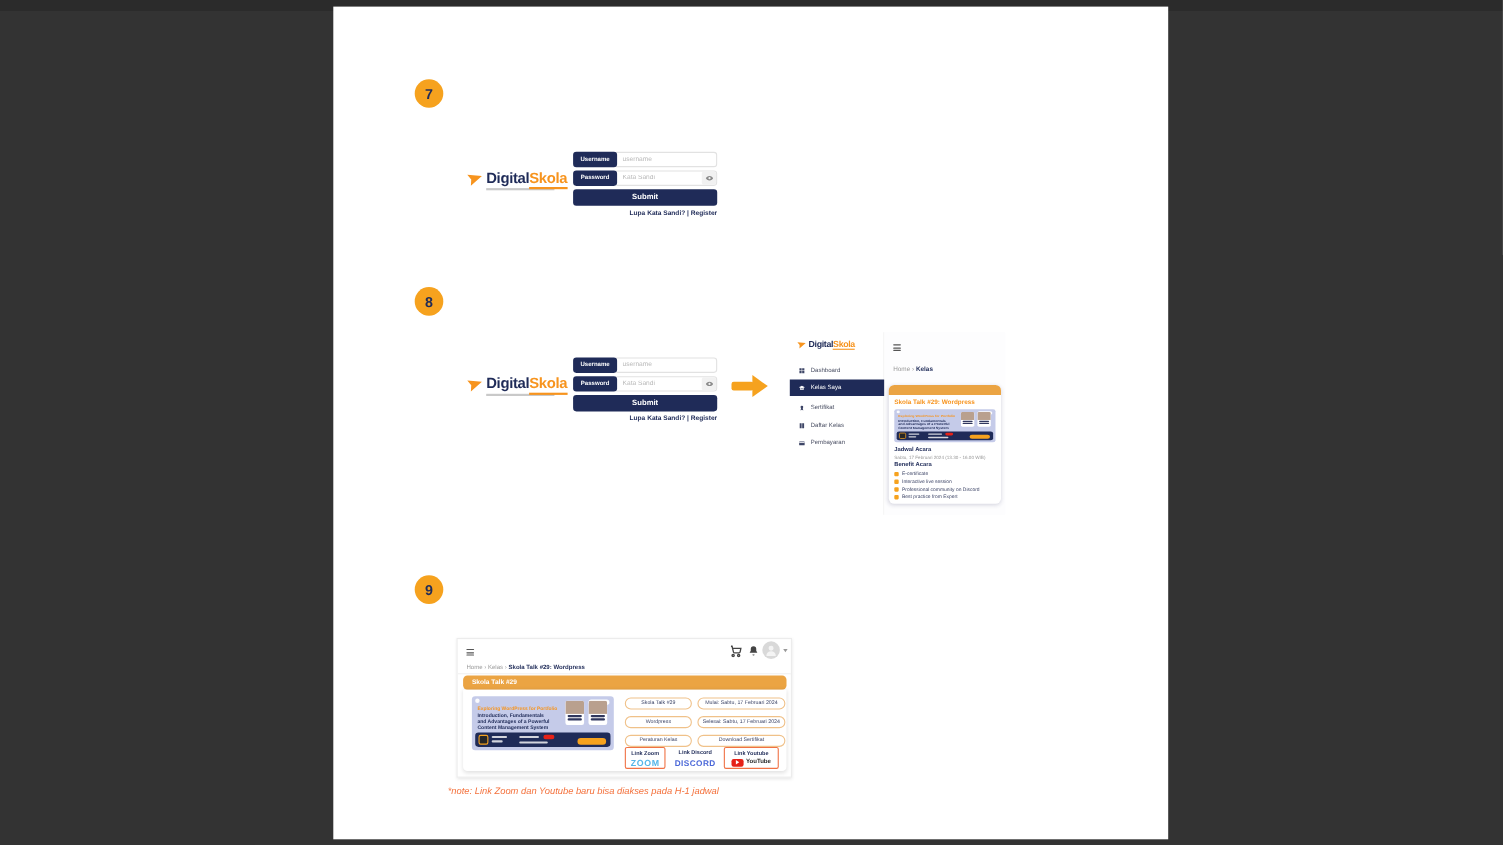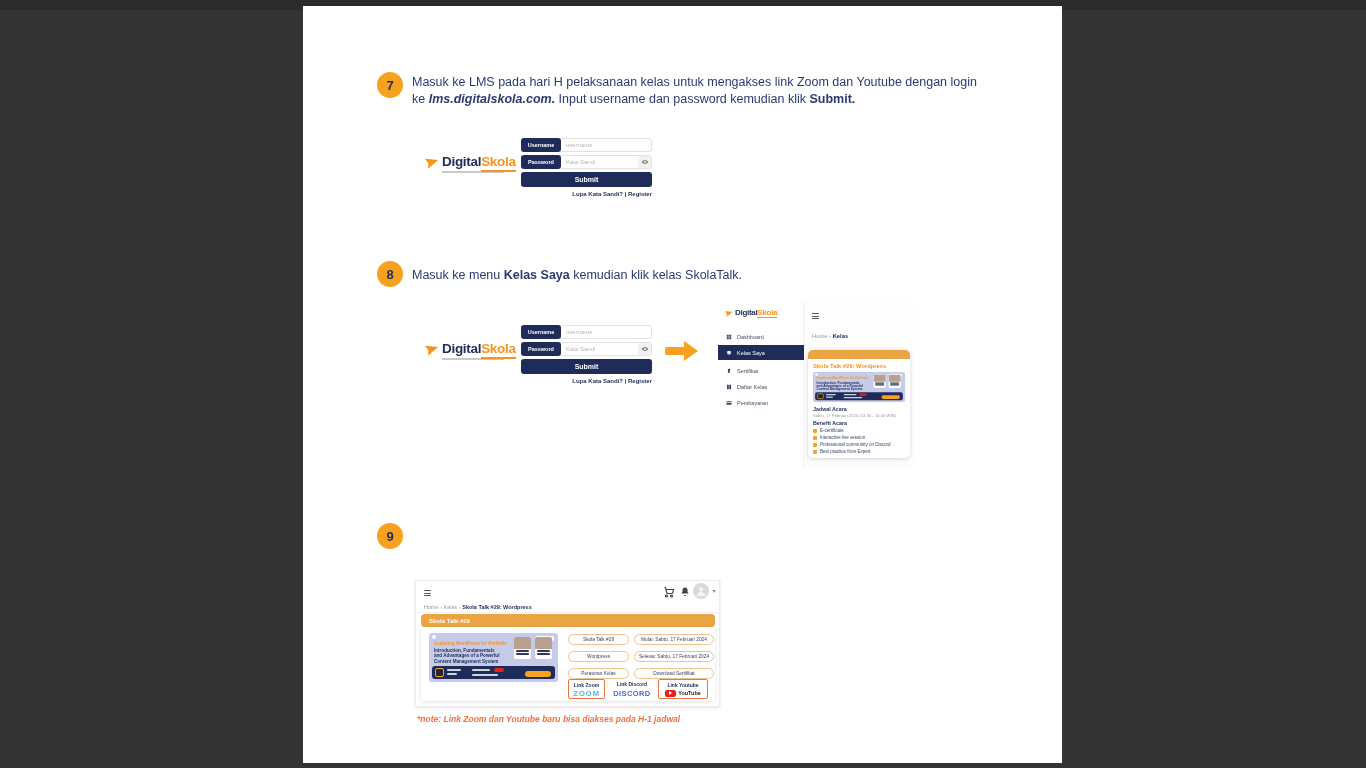--- a/index.html
+++ b/index.html
@@ -102,34 +102,33 @@
   .linkbox{position:absolute;top:52px;height:20px;text-align:center;cursor:pointer;}
   .hl{border:1.5px solid var(--highlight-border);border-radius:2px;}
   .linklab{font-size:5px;font-weight:bold;color:var(--navy-dark);margin-top:2px;}
   .zoomval{font-size:8px;font-weight:bold;color:var(--zoom-blue);letter-spacing:.6px;margin-top:1px;}
   .discval{font-size:7.5px;font-weight:bold;color:var(--discord-blue);letter-spacing:.4px;margin-top:2px;}
   .ytrow{display:flex;align-items:center;justify-content:center;gap:2px;margin-top:1.5px;}
   .ytbadge{width:11px;height:7px;background:var(--youtube-red);border-radius:2px;display:flex;align-items:center;justify-content:center;}
   .ytbadge i{display:block;width:0;height:0;border-top:2px solid transparent;border-bottom:2px solid transparent;border-left:3.2px solid #fff;}
   .ytword{font-size:5.5px;font-weight:bold;color:#282828;}
 
-  .note{position:absolute;left:114px;top:708px;font-size:8.5px;font-weight:bold;font-style:italic;color:var(--note-orange);}
+  .note{position:absolute;left:104px;top:708px;font-size:8.5px;font-weight:normal;font-style:italic;color:var(--note-orange);}
 
   .banner-wrap-sm{position:absolute;left:5px;top:22px;width:92px;height:30px;}
   .banner-wrap-sm .banner{transform:scale(0.713,0.612);transform-origin:0 0;}
 </style>
 </head>
 <body>
 
 <div class="canvas">
   <div class="top-strip"></div>
   <div class="page">
 
     <div class="step-badge" style="left:74px;top:66px;">7</div>
-    <div class="step-text" style="left:109px;top:68px;"><span>Masuk ke LMS pada hari H pelaksanaan kelas untuk mengakses link Zoom dan Youtube dengan login ke </span><span class="bi">lms.digitalskola.com.</span><span> Input username dan password kemudian klik </span><span class="b">Submit.</span></div>
 
     <div class="login" style="left:122px;top:132px;">
       <div class="logo">
         <div class="logo-row">
           <svg width="14" height="14" viewBox="0 0 24 24" style="transform:rotate(-18deg);">
               <path d="M2 21l21-9L2 3l3.5 9L2 21zm3.5-9h8" fill="#f7941e"></path>
             </svg>
           <span class="logo-text"><span class="w1">Digital</span><span class="w2">Skola</span></span>
         </div>
         <div class="logo-tag"></div>
@@ -147,21 +146,20 @@
                 <path d="M12 6C7 6 3.3 9.3 2 12c1.3 2.7 5 6 10 6s8.7-3.3 10-6c-1.3-2.7-5-6-10-6zm0 9a3 3 0 1 1 0-6 3 3 0 0 1 0 6z" fill="#8a8a8a"></path>
               </svg>
             </span>
         </div>
         <button class="submit">Submit</button>
         <div class="login-footer">Lupa Kata Sandi? | Register</div>
       </div>
     </div>
 
     <div class="step-badge" style="left:74px;top:255px;">8</div>
-    <div class="step-text" style="left:109px;top:261px;"><span>Masuk ke menu </span><span class="b">Kelas Saya</span><span> kemudian klik kelas SkolaTalk.</span></div>
 
     <div class="login" style="left:122px;top:319px;">
       <div class="logo">
         <div class="logo-row">
           <svg width="14" height="14" viewBox="0 0 24 24" style="transform:rotate(-18deg);">
               <path d="M2 21l21-9L2 3l3.5 9L2 21zm3.5-9h8" fill="#f7941e"></path>
             </svg>
           <span class="logo-text"><span class="w1">Digital</span><span class="w2">Skola</span></span>
         </div>
         <div class="logo-tag"></div>

